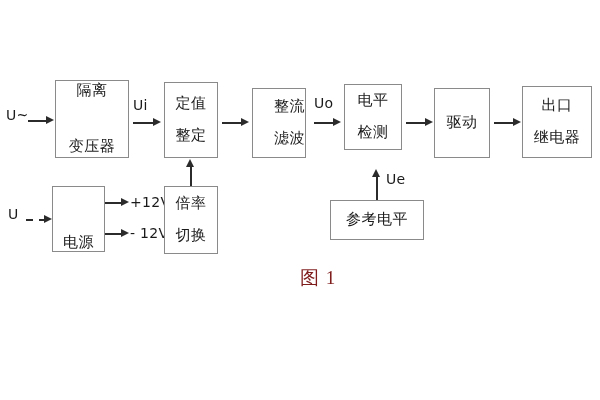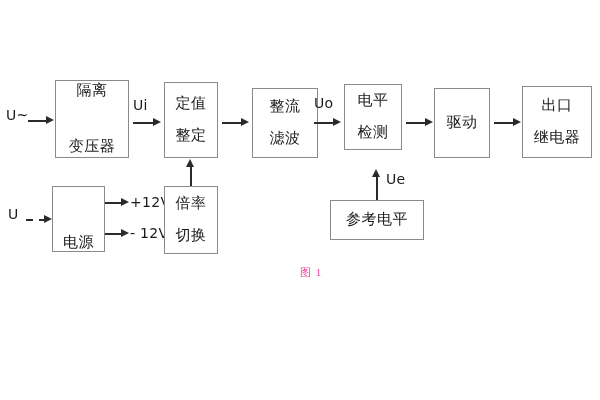--- a/index.html
+++ b/index.html
@@ -70,22 +70,22 @@
     border-bottom: 8px solid #2b2b2b;
   }
   .dashseg {
     position: absolute;
     height: 1.5px;
     background: repeating-linear-gradient(to right,
       #2b2b2b 0px, #2b2b2b 7px, transparent 7px, transparent 13px);
   }
   .caption {
     position: absolute;
-    font-size: 11px;
-    color: #ec4899;
+    font-size: 19px;
+    color: #7f1d1d;
     letter-spacing: 1px;
     font-family: Liberation Serif, serif;
   }
 </style>
 </head>
 <body>
 
 <div id="canvas">
 
   <div class="lbl" style="left:6px; top:107px;">U~</div>
@@ -102,21 +102,21 @@
   <div class="arrow-r" style="left:153px; top:118px;"></div>
 
   <div class="box two" style="left:164px; top:82px; width:54px; height:76px;text-align:right;">
     <span class="line">定值</span>
     <span class="line">整定</span>
   </div>
 
   <div class="hline" style="left:222px; top:122px; width:22px;"></div>
   <div class="arrow-r" style="left:241px; top:118px;"></div>
 
-  <div class="box two" style="left:252px; top:88px; width:66px; height:70px;">
+  <div class="box two" style="left:252px; top:88px; width:54px; height:70px;align-items:flex-end;">
     <span class="line">整流</span>
     <span class="line">滤波</span>
   </div>
 
   <div class="lbl" style="left:314px; top:95px;">Uo</div>
   <div class="hline" style="left:314px; top:122px; width:22px;"></div>
   <div class="arrow-r" style="left:333px; top:118px;"></div>
 
   <div class="box two" style="left:344px; top:84px; width:58px; height:66px;">
     <span class="line">电平</span>

